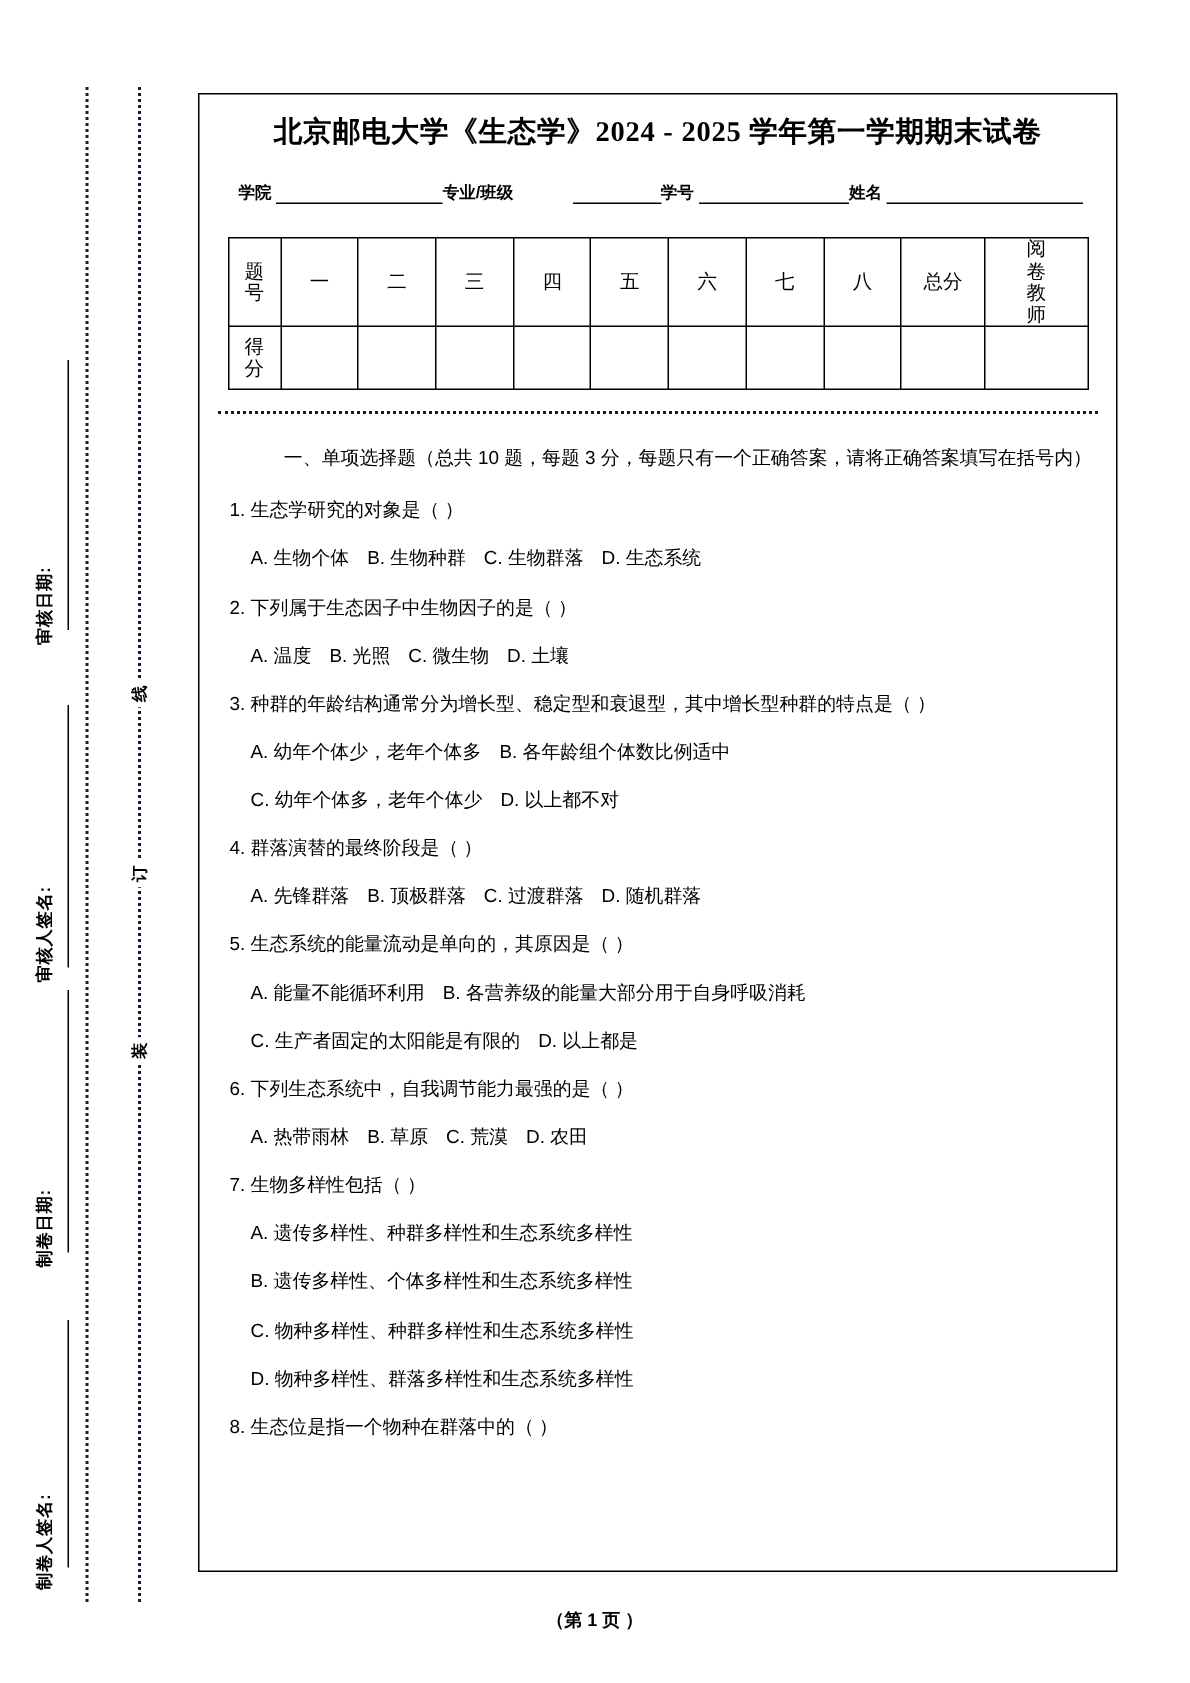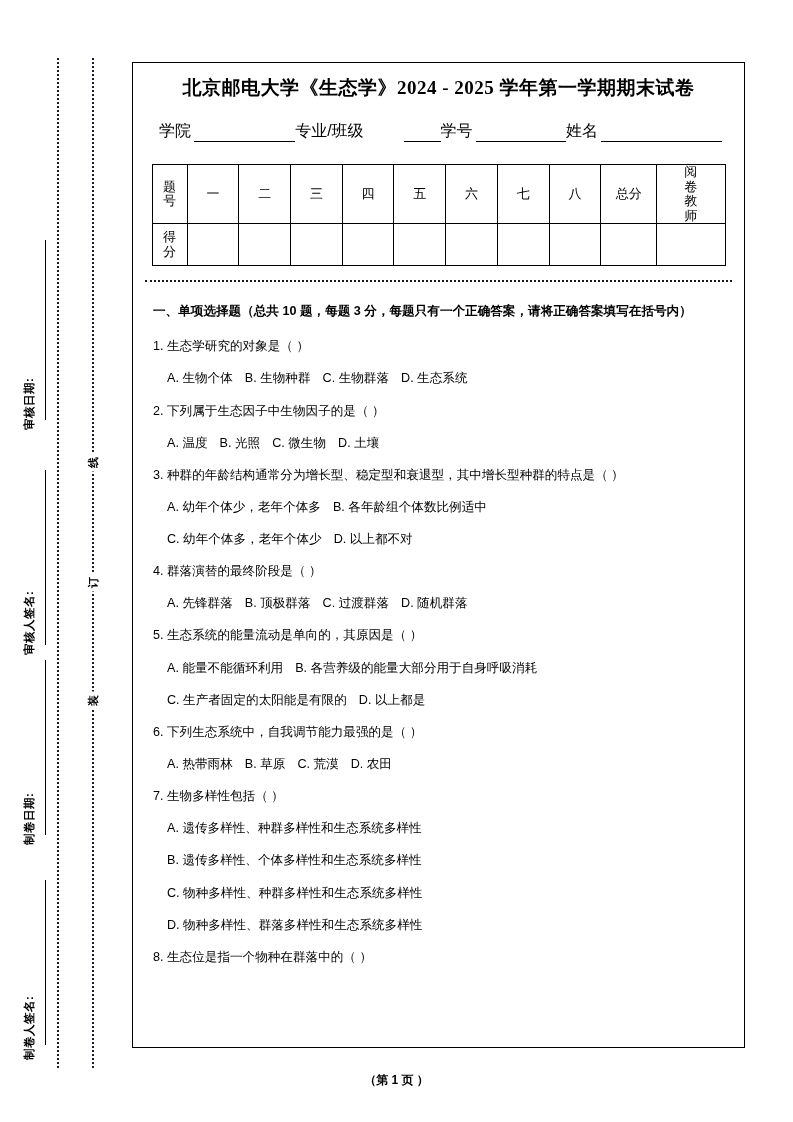--- a/index.html
+++ b/index.html
@@ -86,22 +86,22 @@
     font-weight: bold;
     letter-spacing: 0.5px;
     margin-top: 12px;
     font-family: "Liberation Serif", "DejaVu Serif", serif;
   }
 
   #id-line {
     display: flex;
     align-items: flex-start;
     margin: 20px 22px 0 26px;
-    font-size: 16px;
-    font-weight: normal;
+    font-size: 11px;
+    font-weight: bold;
     font-family: "Liberation Sans", "DejaVu Sans", sans-serif;
   }
   .id-field {
     display: flex;
     align-items: flex-end;
     flex: 1 1 auto;
   }
   .id-field .lbl { white-space: nowrap; padding-right: 2px; }
   .id-field .rule {
     flex: 1 1 auto;
@@ -145,23 +145,24 @@
   }
 
   
   #body {
     margin: 18px 16px 0 20px;
     font-family: "Liberation Sans", "DejaVu Sans", sans-serif;
     font-size: 12.6px;
     line-height: 1.55;
   }
   .sec-head {
-    font-weight: bold;
+    font-weight: normal;
     margin-bottom: 14px;
     line-height: 1.75;
+    text-align: right;
   }
   .q-stem {
     margin: 0 0 12px 0;
     line-height: 1.6;
   }
   .q-opts {
     margin: 0 0 12px 14px;
     line-height: 1.6;
   }
   .opt { margin-right: 12px; white-space: nowrap; }

